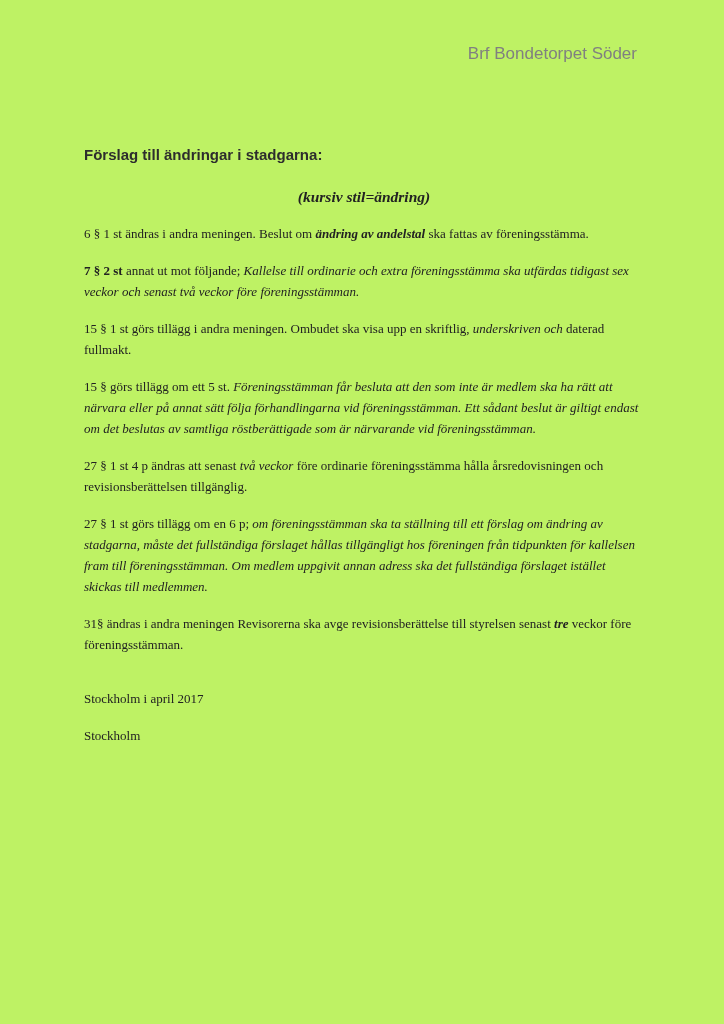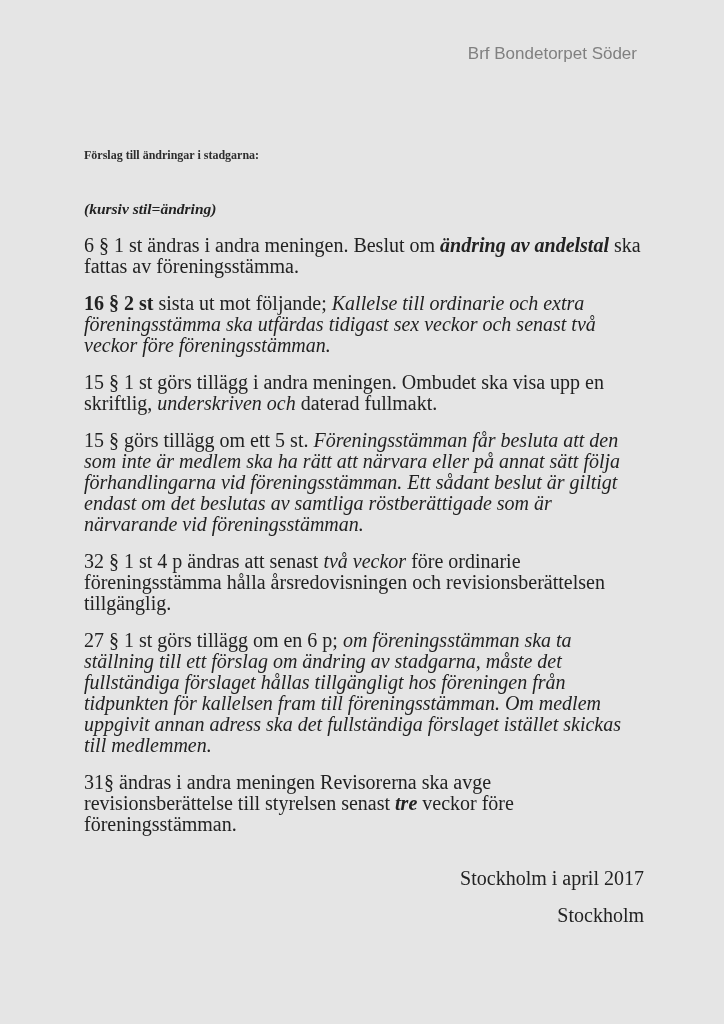--- a/index.html
+++ b/index.html
@@ -4,21 +4,21 @@
 <style>
   html, body {
     margin: 0;
     padding: 0;
     background: #ffffff;
   }
   .page {
     position: relative;
     width: 724px;
     height: 1024px;
-    background: #e5e5e5;
+    background: #bef264;
     overflow: hidden;
     font-family: "Liberation Serif", serif;
     color: #222222;
   }
   .doc-header {
     position: absolute;
     top: 44px;
     right: 87px;
     font-family: "Liberation Sans", sans-serif;
     font-size: 17px;
@@ -26,68 +26,69 @@
     color: #808080;
     text-align: right;
   }
   .content {
     position: absolute;
     left: 84px;
     top: 144px;
     width: 560px;
   }
   .doc-title {
-    margin: 0 0 32px 0;
-    font-family: Liberation Serif, serif;
-    font-size: 12px;
+    margin: 0 0 20px 0;
+    font-family: Liberation Sans, sans-serif;
+    font-size: 15px;
     line-height: 22px;
     font-weight: bold;
     color: #2d2d2d;
   }
   .doc-subtitle {
     margin: 0 0 13px 0;
     font-size: 15.5px;
     line-height: 21px;
     font-weight: bold;
     font-style: italic;
+    text-align: center;
   }
   .para {
     margin: 16px 0 7px 0;
-    font-size: 20px;
+    font-size: 13px;
     line-height: 21px;
     white-space: pre-wrap;
   }
   .seg-normal { font-weight: normal; font-style: normal; }
   .seg-bold { font-weight: bold; font-style: normal; }
   .seg-italic { font-weight: normal; font-style: italic; }
   .seg-bold-italic { font-weight: bold; font-style: italic; }
   .closing {
     margin-top: 33px;
   }
-  .closing .para { margin-bottom: 7px; text-align: right; }
+  .closing .para { margin-bottom: 7px; }
 </style>
 </head>
 <body>
 
 <div class="page">
 
   <div class="doc-header">Brf Bondetorpet Söder</div>
 
   <div class="content">
 
     <h1 class="doc-title">Förslag till ändringar i stadgarna:</h1>
 
     <p class="doc-subtitle">(kursiv stil=ändring)</p>
 
     <div>
         <p class="para"><span class="seg-normal">6 § 1 st ändras i andra meningen. Beslut om </span><span class="seg-bold-italic">ändring av andelstal</span><span class="seg-normal"> ska fattas av föreningsstämma.</span></p>
-        <p class="para"><span class="seg-bold">16 § 2 st</span><span class="seg-normal"> sista ut mot följande; </span><span class="seg-italic">Kallelse till ordinarie och extra föreningsstämma ska utfärdas tidigast sex veckor och senast två veckor före föreningsstämman.</span></p>
+        <p class="para"><span class="seg-bold">7 § 2 st</span><span class="seg-normal"> annat ut mot följande; </span><span class="seg-italic">Kallelse till ordinarie och extra föreningsstämma ska utfärdas tidigast sex veckor och senast två veckor före föreningsstämman.</span></p>
         <p class="para"><span class="seg-normal">15 § 1 st görs tillägg i andra meningen. Ombudet ska visa upp en skriftlig, </span><span class="seg-italic">underskriven och</span><span class="seg-normal"> daterad fullmakt.</span></p>
         <p class="para"><span class="seg-normal">15 § görs tillägg om ett 5 st. </span><span class="seg-italic">Föreningsstämman får besluta att den som inte är medlem ska ha rätt att närvara eller på annat sätt följa förhandlingarna vid föreningsstämman. Ett sådant beslut är giltigt endast om det beslutas av samtliga röstberättigade som är närvarande vid föreningsstämman.</span></p>
-        <p class="para"><span class="seg-normal">32 § 1 st 4 p ändras att senast </span><span class="seg-italic">två veckor</span><span class="seg-normal"> före ordinarie föreningsstämma hålla årsredovisningen och revisionsberättelsen tillgänglig.</span></p>
+        <p class="para"><span class="seg-normal">27 § 1 st 4 p ändras att senast </span><span class="seg-italic">två veckor</span><span class="seg-normal"> före ordinarie föreningsstämma hålla årsredovisningen och revisionsberättelsen tillgänglig.</span></p>
         <p class="para"><span class="seg-normal">27 § 1 st görs tillägg om en 6 p; </span><span class="seg-italic">om föreningsstämman ska ta ställning till ett förslag om ändring av stadgarna, måste det fullständiga förslaget hållas tillgängligt hos föreningen från tidpunkten för kallelsen fram till föreningsstämman. Om medlem uppgivit annan adress ska det fullständiga förslaget istället skickas till medlemmen.</span></p>
         <p class="para"><span class="seg-normal">31§ ändras i andra meningen Revisorerna ska avge revisionsberättelse till styrelsen senast </span><span class="seg-bold-italic">tre</span><span class="seg-normal"> veckor före föreningsstämman.</span></p>
       </div>
 
     <div class="closing">
       <p class="para">Stockholm i april 2017</p>
       <p class="para">Stockholm</p>
     </div>
 
   </div>

